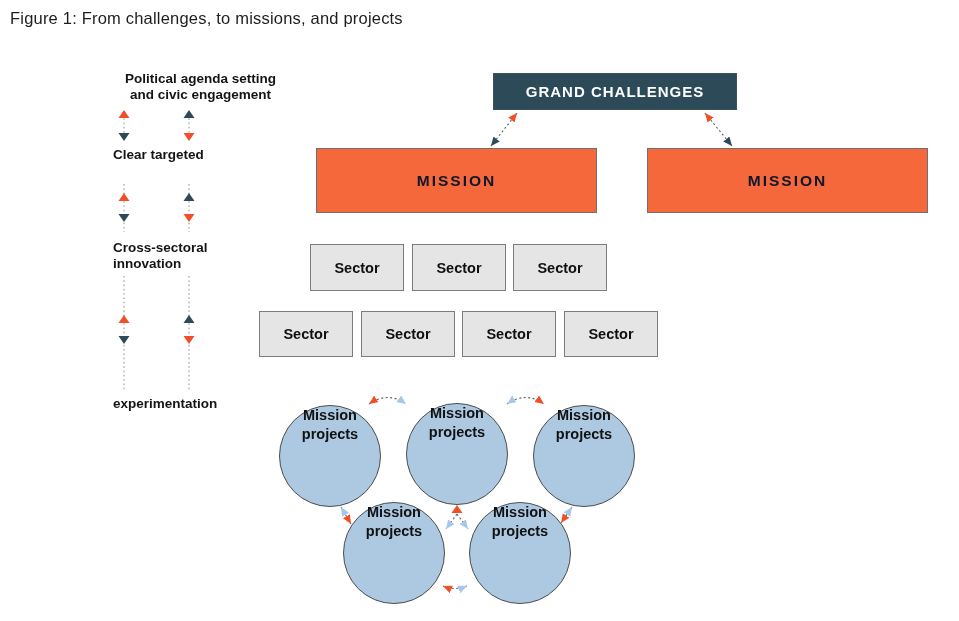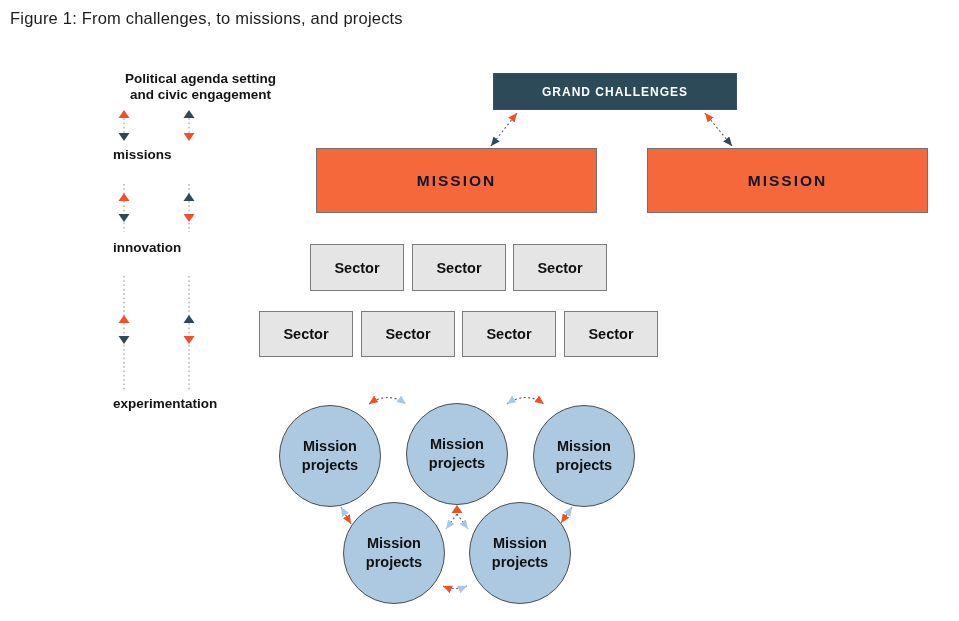--- a/index.html
+++ b/index.html
@@ -17,40 +17,40 @@
     font-weight:bold; font-size:13.5px; color:#141414; line-height:1.18;
   }
   .lbl1 { top:71px;text-align:center; } .lbl2 { top:147px; } .lbl3 { top:240px; } .lbl4 { top:396px; }
   .box {
     position:absolute; display:flex; align-items:center; justify-content:center;
     box-sizing:border-box; text-align:center;
   }
   .gc {
     left:493px; top:73px; width:244px; height:37px;
     background:var(--teal); border:1px solid #3e505c;
-    color:#ffffff; font-weight:bold; font-size:12px; letter-spacing:1px;
+    color:#ffffff; font-weight:bold; font-size:15px; letter-spacing:1px;
   }
   .mission {
     top:148px; width:281px; height:65px;
     background:var(--orange); border:1px solid #707070;
     color:#0f172a; font-weight:bold; font-size:15.5px; letter-spacing:2px;
   }
   .m1 { left:316px; } .m2 { left:647px; }
   .sector {
     background:#e5e5e5; border:1.5px solid #7c7c7c;
     font-weight:bold; font-size:14.5px; color:#0f0f0f; width:94px;
   }
   .srow1 { top:244px; height:47px; }
   .srow2 { top:311px; height:46px; }
   .s11 { left:310px; } .s12 { left:412px; } .s13 { left:513px; }
   .s21 { left:259px; } .s22 { left:361px; } .s23 { left:462px; } .s24 { left:564px; }
   .circle {
     position:absolute; width:102px; height:102px; border-radius:50%;
     background:var(--circle-blue); border:1.5px solid #4d4d4d;
-    display:flex; align-items:center; justify-content:center;
+    display:flex; justify-content:center;
     box-sizing:border-box; text-align:center;
     font-weight:bold; font-size:14.5px; color:#111111; line-height:1.3;
   }
   .circle span { display:inline-block; width:76px; }
   .c1 { left:279px; top:405px; }
   .c2 { left:406px; top:403px; }
   .c3 { left:533px; top:405px; }
   .c4 { left:343px; top:502px; }
   .c5 { left:469px; top:502px; }
   .connectors { position:absolute; left:0; top:0; pointer-events:none; }
@@ -60,23 +60,24 @@
 
 <div class="canvas">
 
   <div class="fig-title">Figure 1: From challenges, to missions, and projects</div>
 
   <div class="side-label lbl1">
     <div>Political agenda setting</div>
     <div>and civic engagement</div>
   </div>
   <div class="side-label lbl2">
-    <div>missions</div>
+    <div>Clear targeted</div>
   </div>
   <div class="side-label lbl3">
+    <div>Cross-sectoral</div>
     <div>innovation</div>
   </div>
   <div class="side-label lbl4">
     <div>experimentation</div>
   </div>
 
   <div class="box gc">GRAND CHALLENGES</div>
   <div class="box mission m1">MISSION</div>
   <div class="box mission m2">MISSION</div>
 

